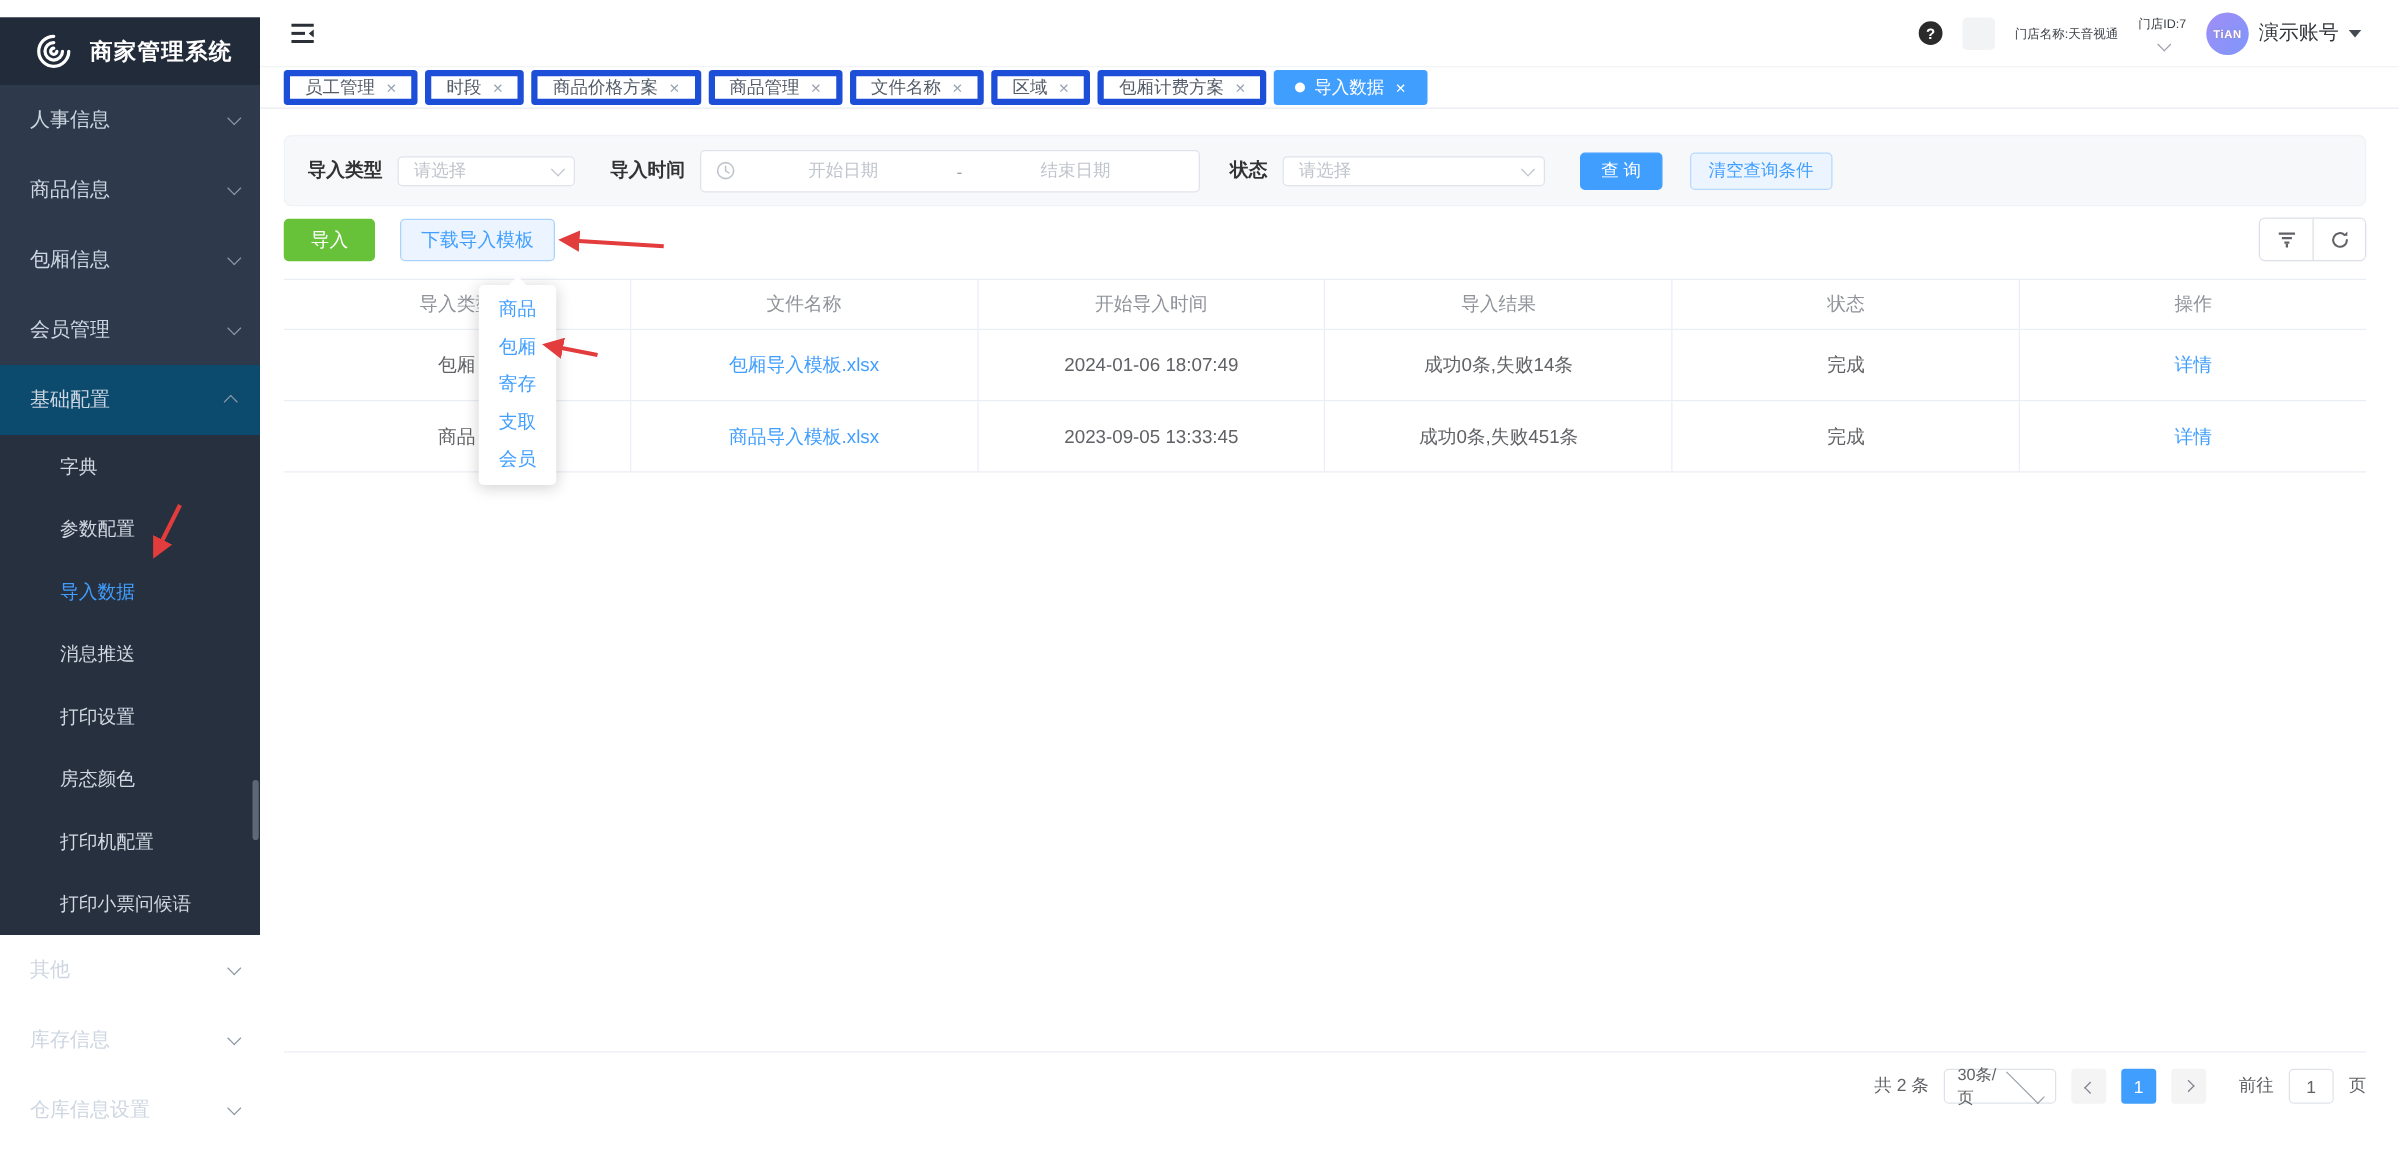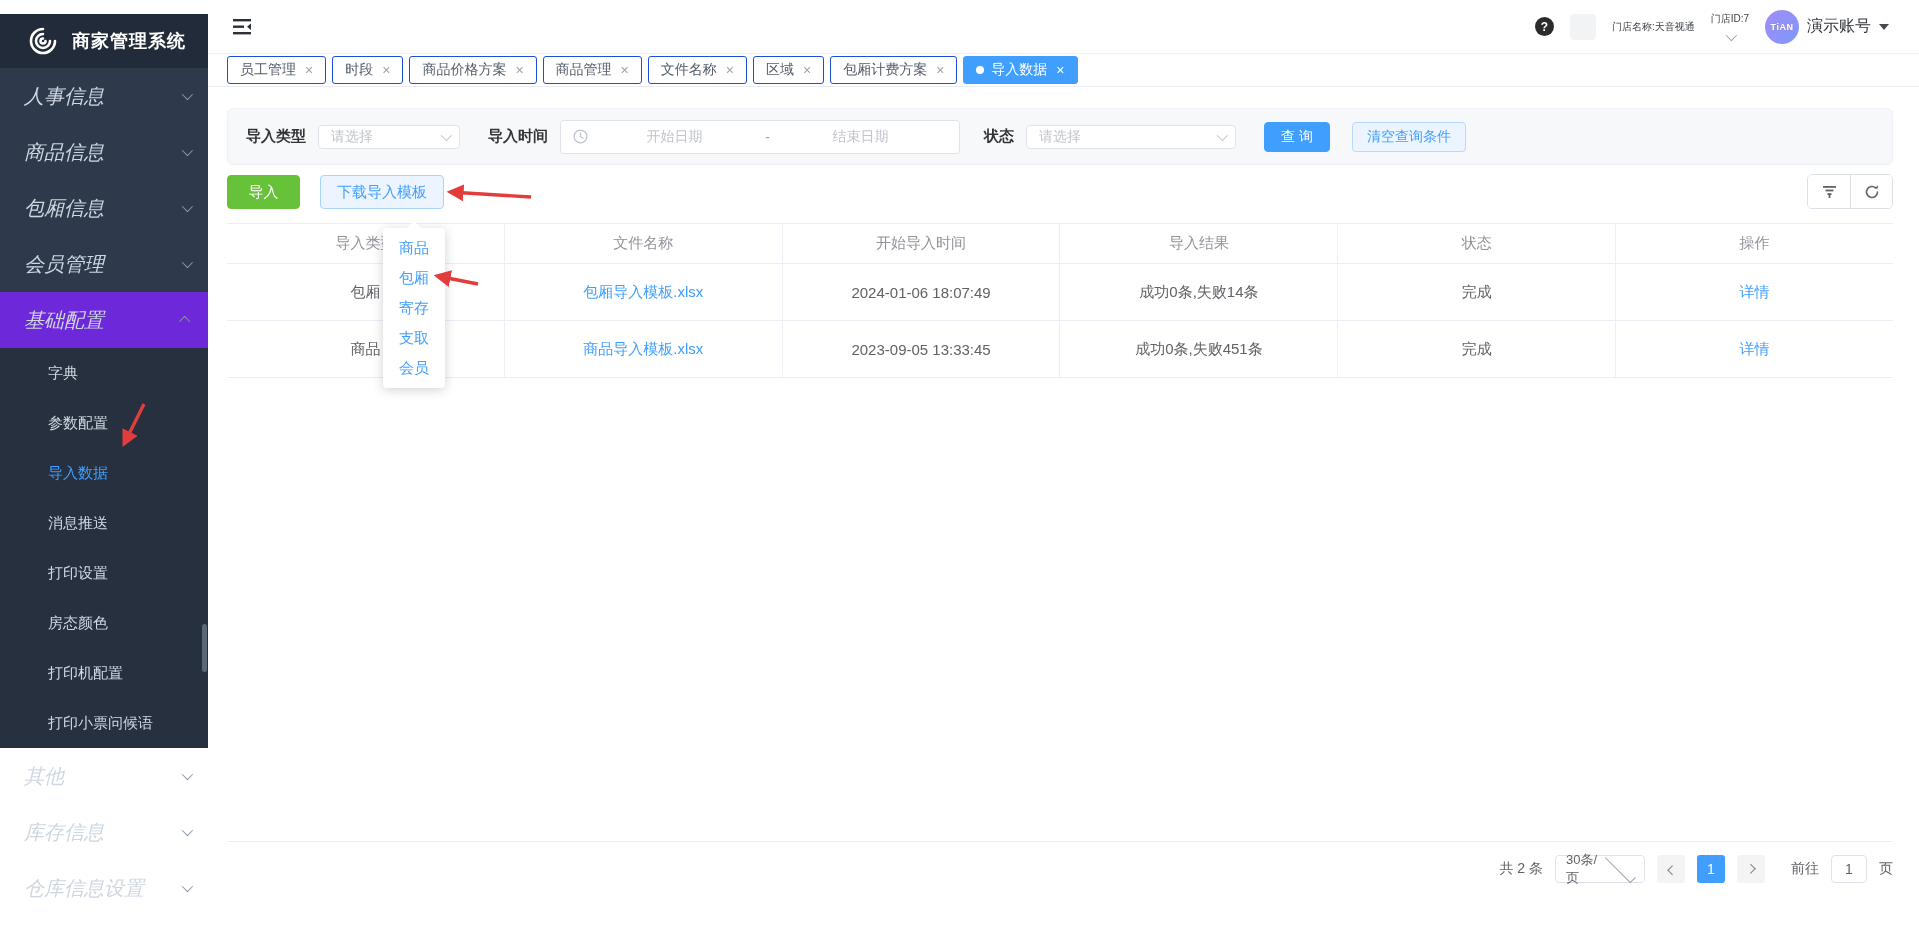--- a/index.html
+++ b/index.html
@@ -7,22 +7,22 @@
     font-family:"Liberation Sans", sans-serif; background:#fff; }
 
   
   .sidebar { position:absolute; left:0; top:14px; width:208px; height:662px;
     background:#2e3a4c; z-index:5; }
   .logo-band { height:54px; background:#222b39; display:flex; align-items:center;
     padding-left:26px; gap:12px; }
   .logo-mark { width:34px; height:34px; flex:0 0 auto; }
   .logo-title { color:#fff; font-size:18px; font-weight:bold; letter-spacing:1px; }
   .side-item { height:56px; display:flex; align-items:center;
-    padding:0 18px 0 24px; color:#cdd6e1; font-size:20px; cursor:pointer;font-style:italic; }
-  .side-item.expanded { background:#6d28d9;justify-content:space-between; }
+    padding:0 18px 0 24px; color:#cdd6e1; font-size:16px; cursor:pointer; }
+  .side-item.expanded { background:#0c4a6e;justify-content:space-between; }
   .chev { width:8px; height:8px; border-right:1.6px solid #8b97a6;
     border-bottom:1.6px solid #8b97a6; margin-left:auto;
     transform:rotate(45deg) translateY(-2px); }
   .chev.up { transform:rotate(-135deg) translateY(-2px); }
   .submenu { background:#27303f; }
   .sub-item { height:50px; display:flex; align-items:center; padding-left:48px;
     color:#d2d9e3; font-size:15px; cursor:pointer; }
   .sub-item.active { color:#409eff; }
   .side-scrollthumb { position:absolute; right:1px; bottom:4px; width:5px;
     height:48px; background:#8b97a6; border-radius:3px; opacity:.55; }
@@ -48,21 +48,21 @@
   .account-wrap { display:flex; align-items:center; gap:8px; cursor:pointer; }
   .account-name { font-size:16px; color:#303339; }
   .caret-down { width:0; height:0; border-left:5px solid transparent;
     border-right:5px solid transparent; border-top:6px solid #454a52; }
 
   
   .tabsbar { position:absolute; left:208px; top:54px; right:0; height:33px;
     background:#fff; border-bottom:1px solid #e9ecf1; display:flex;
     align-items:center; padding-left:19px; gap:6px; z-index:4; }
   .tab { height:28px; display:flex; align-items:center; gap:9px; padding:0 12px;
-    border:1px solid #1d4ed8; border-radius:3px; font-size:14px; color:#535c68;
+    border:5px solid #1d4ed8; border-radius:3px; font-size:14px; color:#535c68;
     background:#fff; cursor:pointer; white-space:nowrap; }
   .tab .close { color:#9aa3af; font-size:14px; line-height:1; }
   .tab .close::before { content:"×"; }
   .tab.active { background:#409eff; border-color:#409eff; color:#fff; }
   .tab.active .close { color:#fff; }
   .tab .dot { width:8px; height:8px; border-radius:50%; background:#fff;
     margin-right:-2px; }
 
   
   .main { position:absolute; left:208px; top:87px; right:0; bottom:0;

